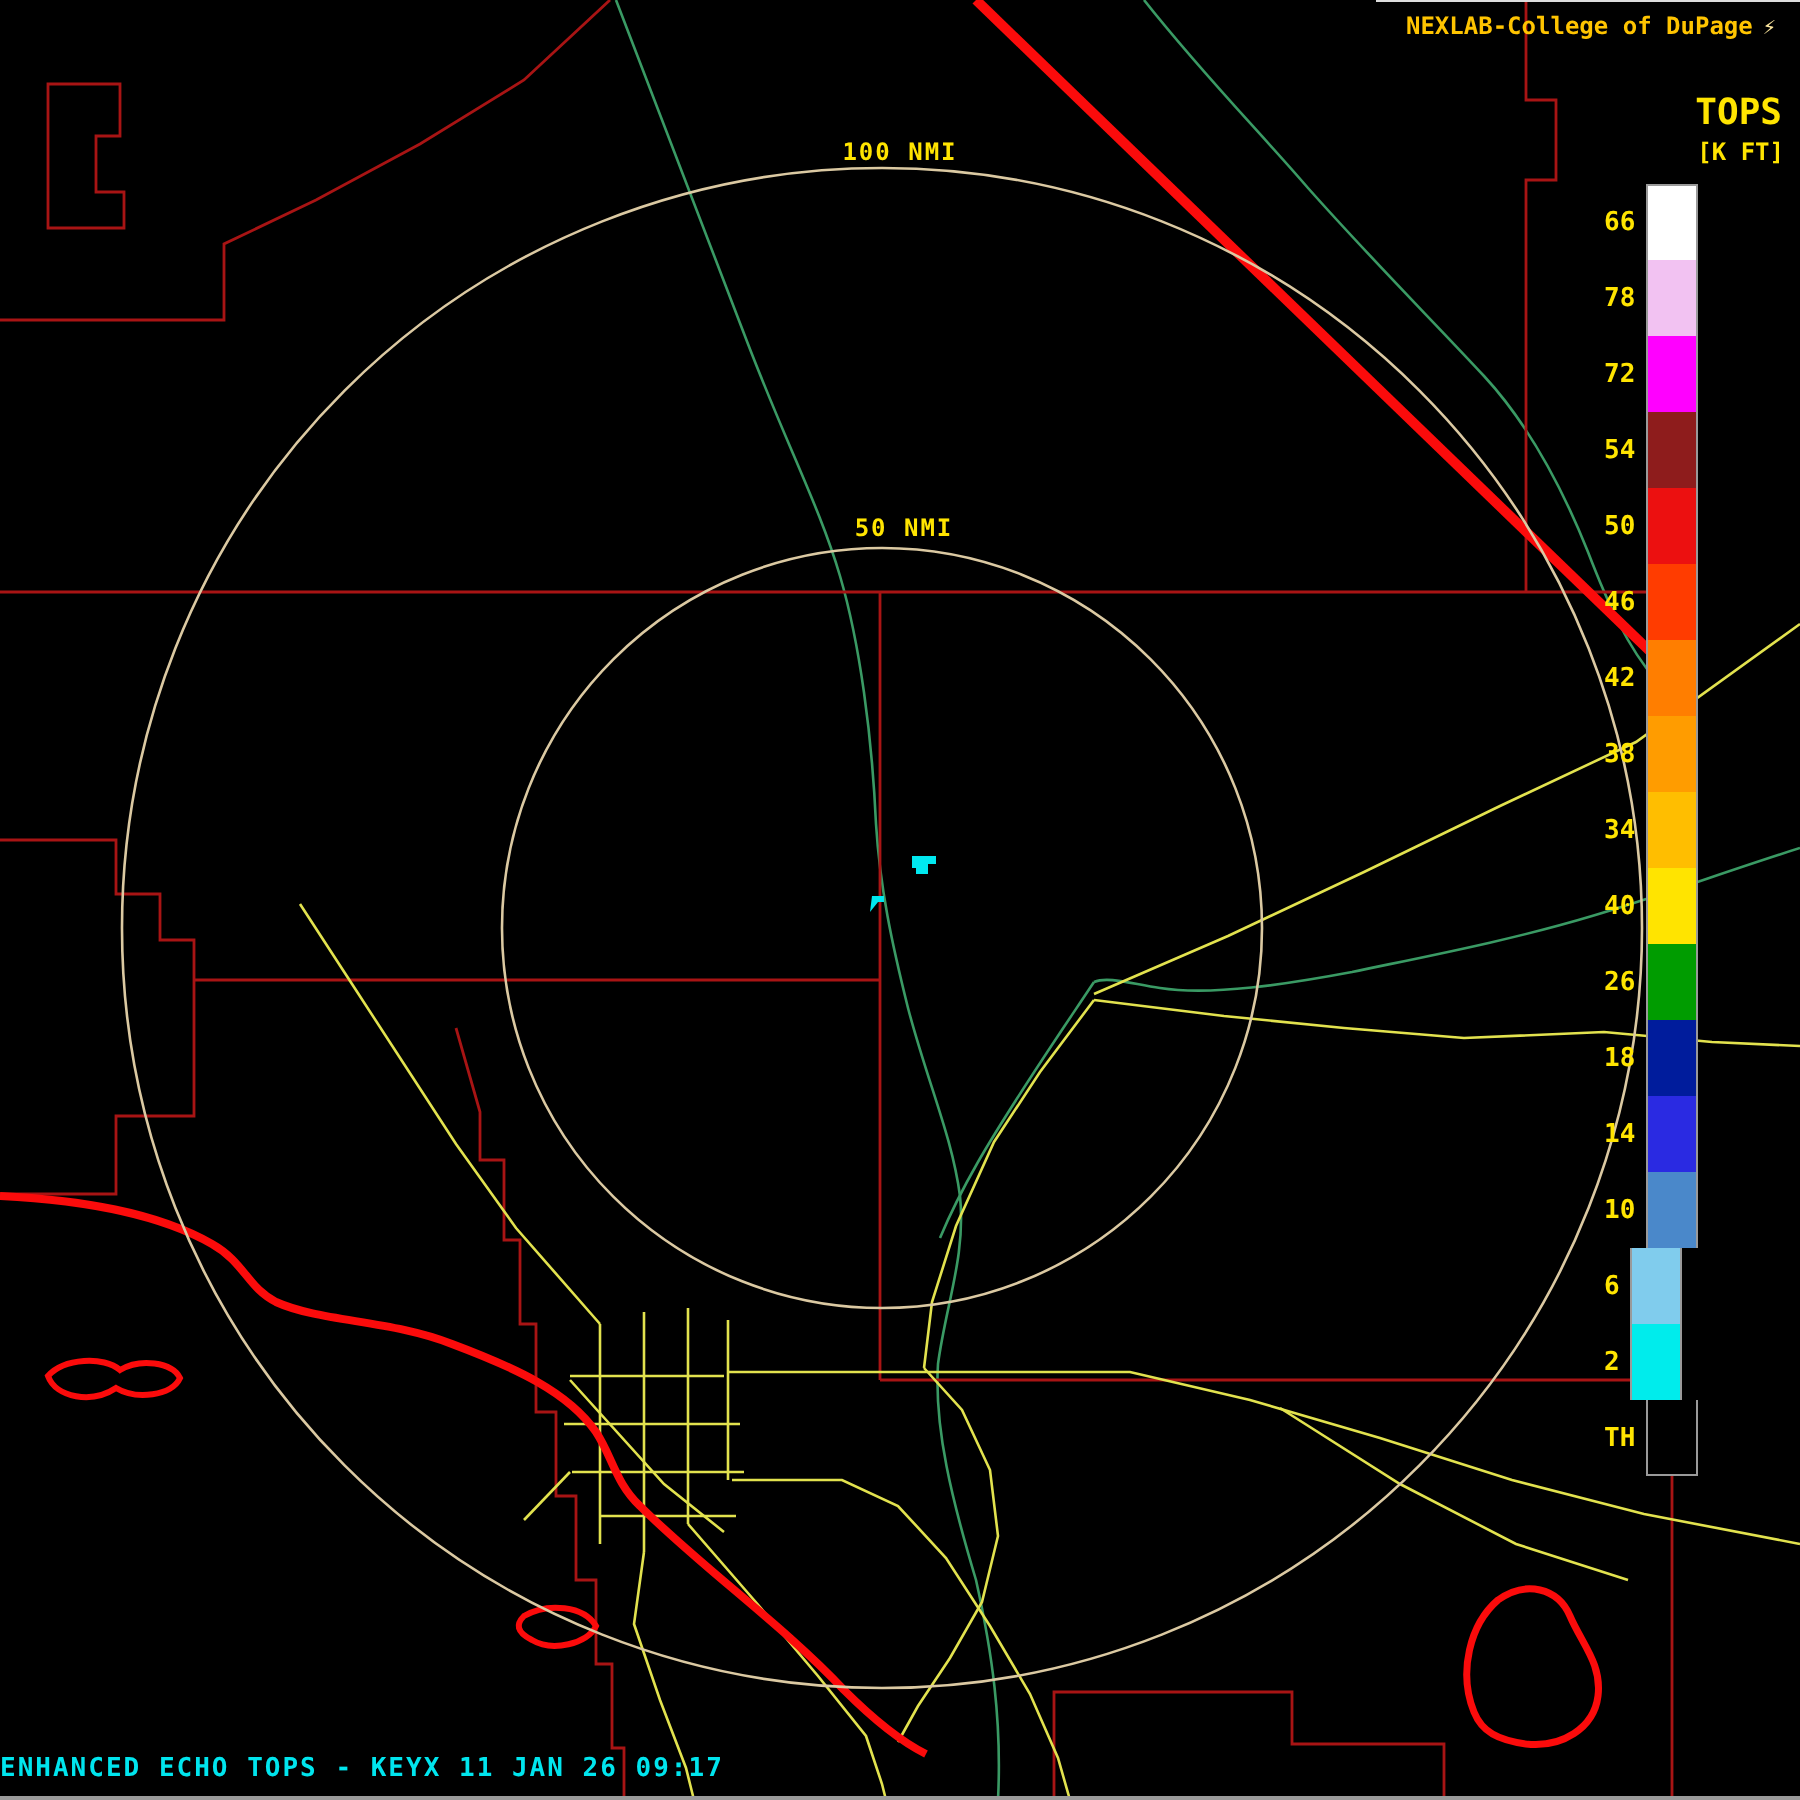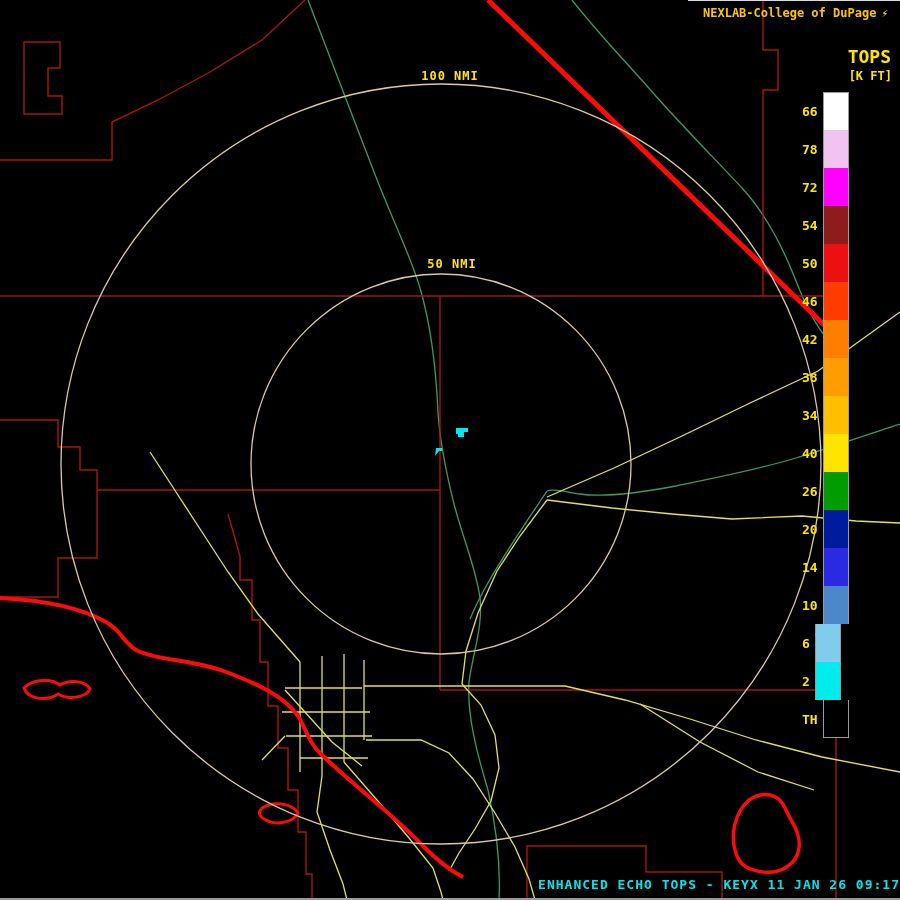--- a/index.html
+++ b/index.html
@@ -16,21 +16,21 @@
   .legend { position:absolute; top:46px; right:8px; width:90px; }
   .legend-title { text-align:right; color:#ffe400; font-size:18px; font-weight:bold; padding-right:1px; }
   .legend-units { text-align:right; color:#ffe400; font-size:12px; font-weight:bold; margin-top:2px; }
   .legend-bar { margin-top:9px; display:flex; flex-direction:column; }
   .legend-row { display:flex; align-items:center; justify-content:flex-start; height:38px; }
   .legend-label { color:#ffe400; font-size:13px; font-weight:bold; margin-right:5px; }
   .legend-swatch { width:26px; height:38px; border-left:1px solid #9a9a9a; border-right:1px solid #9a9a9a; }
   .legend-row:first-child .legend-swatch { border-top:1px solid #9a9a9a; }
   .legend-row:last-child  .legend-swatch { border-bottom:1px solid #9a9a9a; }
 
-  .caption { position:absolute; left:0; right:0; bottom:8px; text-align:right;
+  .caption { position:absolute; left:0; right:0; bottom:8px; text-align:left;
              color:#00e5ee; font-size:13px; font-weight:bold; letter-spacing:1px; }
 
   .edge-top { position:absolute; top:0; left:688px; width:212px; height:1px; background:#ddd; }
   .edge-bottom { position:absolute; bottom:0; left:0; width:900px; height:2px; background:#9a9a9a; }
 
   .ring-label { font-family:"DejaVu Sans Mono", monospace; font-size:12px; font-weight:bold; letter-spacing:1px; }
 </style>
 </head>
 <body>
 
@@ -161,21 +161,21 @@
     <span class="legend-swatch" style="background: rgb(255, 228, 0);"></span>
   </div>
 
   <div class="legend-row">
     <span class="legend-label">26</span>
     <span class="legend-swatch" style="background: rgb(0, 156, 0);"></span>
   </div>
 
 
   <div class="legend-row">
-    <span class="legend-label">20</span>
+    <span class="legend-label">18</span>
     <span class="legend-swatch" style="background: rgb(0, 28, 156);"></span>
   </div>
 
   <div class="legend-row">
     <span class="legend-label">14</span>
     <span class="legend-swatch" style="background: rgb(42, 42, 226);"></span>
   </div>
 
   <div class="legend-row">
     <span class="legend-label">10</span>

